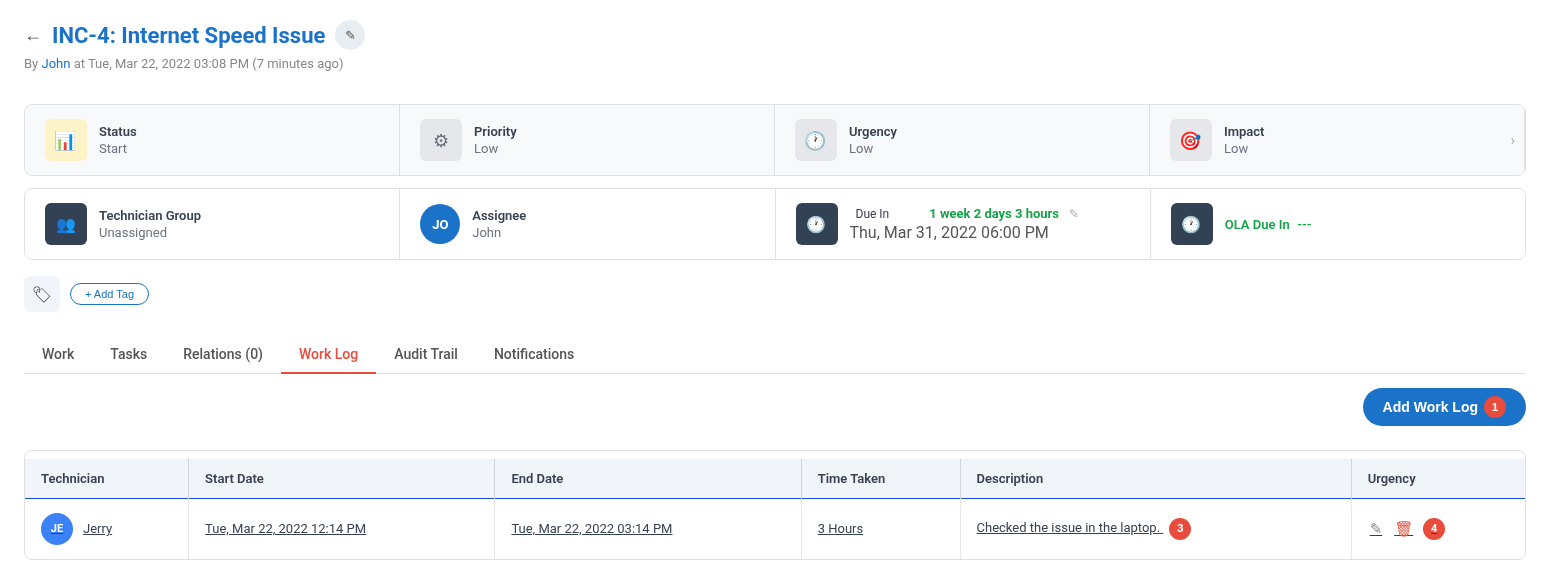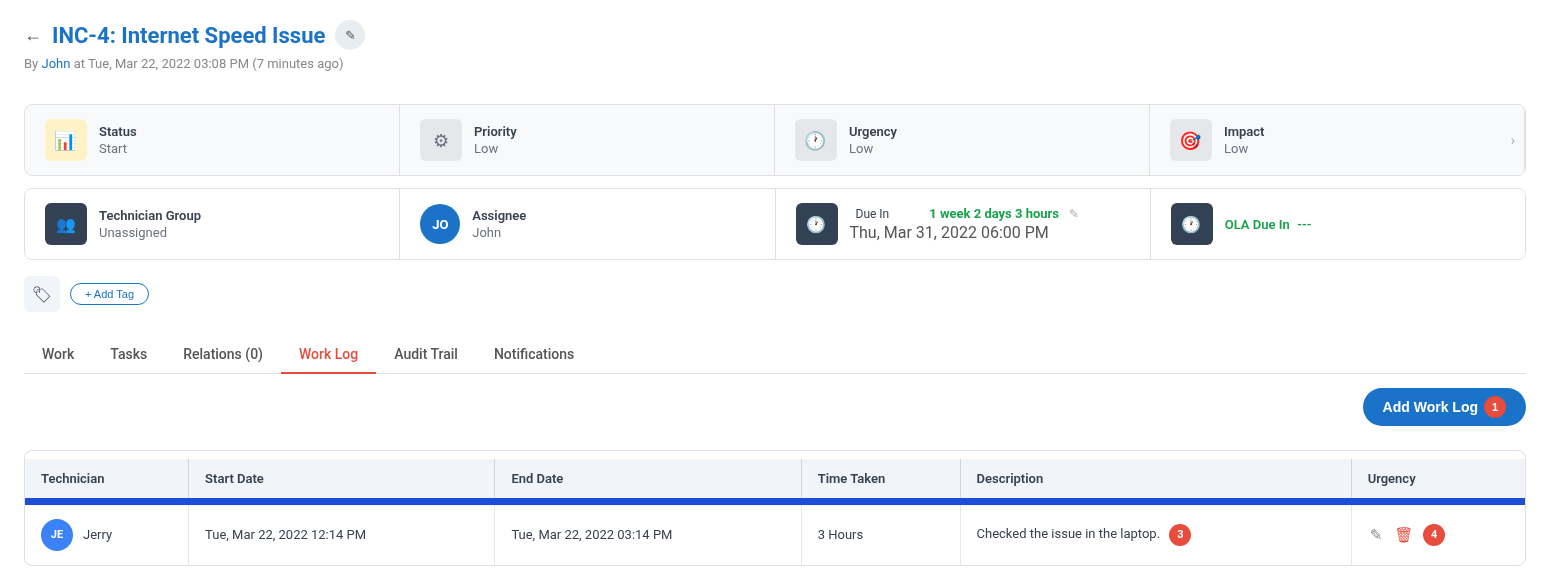--- a/index.html
+++ b/index.html
@@ -51,21 +51,21 @@
     .toolbar { display: flex; justify-content: flex-end; align-items: center; padding: 14px 0 24px; position: relative; }
     .add-worklog-btn { background: #1a73c8; color: #fff; border: none; border-radius: 20px; padding: 8px 20px; font-size: 14px; font-weight: 600; cursor: pointer; display: flex; align-items: center; gap: 6px; }
     .badge-circle { width: 22px; height: 22px; border-radius: 50%; background: #e74c3c; color: #fff; font-size: 11px; font-weight: 700; display: flex; align-items: center; justify-content: center; }
 
     
     .table-container { border: 1px solid #e0e0e0; border-radius: 8px; overflow: hidden; }
     table { width: 100%; border-collapse: collapse; margin-top: 8px; }
     thead tr { background: #f1f5f9; }
     th { padding: 12px 16px; text-align: left; font-size: 13px; font-weight: 600; color: #374151; border-right: 1px solid #d1d5db; }
     th:last-child { border-right: none; }
-    td { padding: 14px 16px; font-size: 13px; color: #374151; border-right: 1px solid #e5e7eb; border-top: 7px solid #1d4ed8; vertical-align: middle; }
+    td { padding: 14px 16px; font-size: 13px; color: #374151; border-right: 1px solid #e5e7eb; border-top: 1px solid #1d4ed8; vertical-align: middle; text-decoration: underline; }
     td:last-child { border-right: none; }
     .tech-cell { display: flex; align-items: center; gap: 10px; }
     .tech-avatar { width: 32px; height: 32px; border-radius: 50%; background: #3b82f6; color: #fff; display: flex; align-items: center; justify-content: center; font-size: 11px; font-weight: 700; flex-shrink: 0; }
     .actions-cell { display: flex; align-items: center; gap: 8px; }
     .action-btn { background: none; border: none; cursor: pointer; font-size: 15px; padding: 2px; }
     .action-btn.edit { color: #888; }
     .action-btn.delete { color: #e74c3c; }
   </style>
 </head>
 <body>

